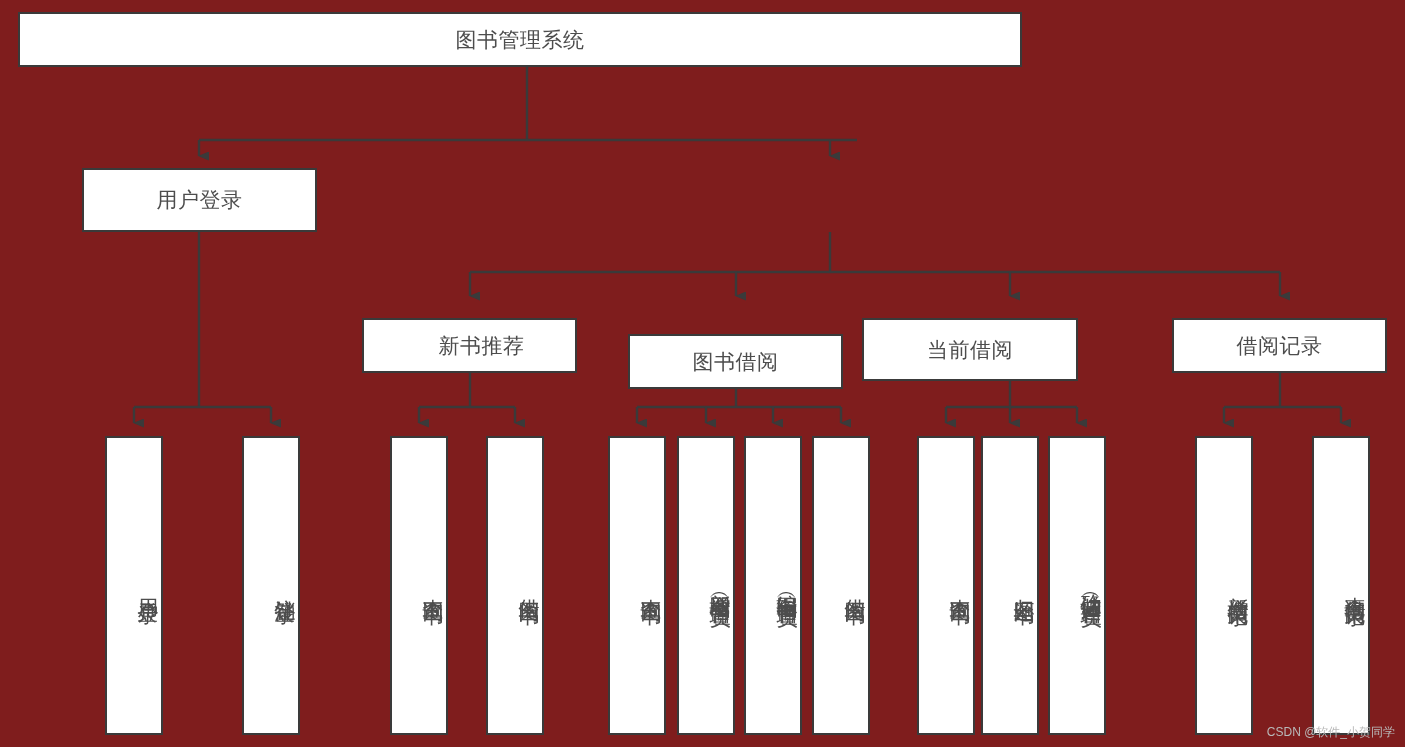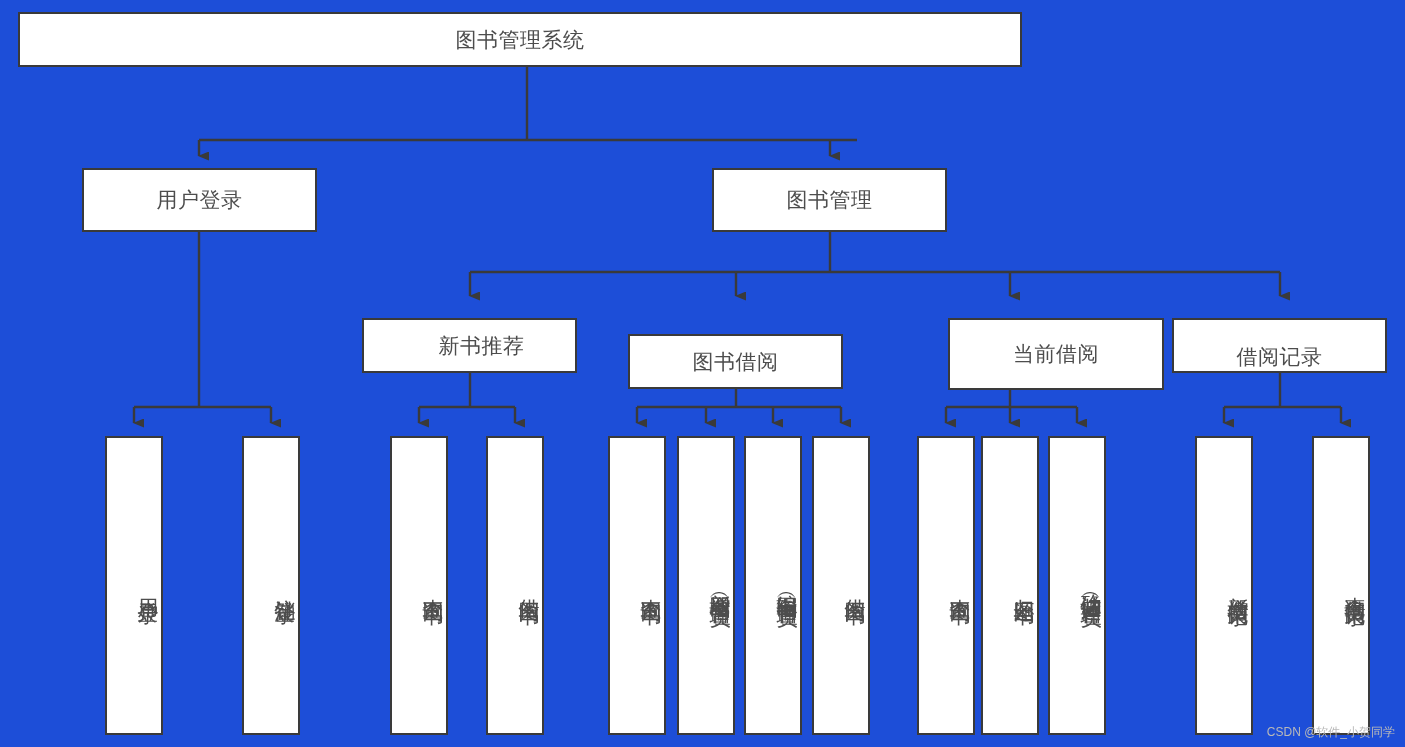--- a/index.html
+++ b/index.html
@@ -1,18 +1,18 @@
 <!DOCTYPE html>
 <html><head>
 <meta charset="utf-8">
 <style>
   html,body{margin:0;padding:0;background:#ffffff;}
   body{width:1405px;height:747px;overflow:hidden;
        font-family:"Liberation Sans","DejaVu Sans",sans-serif;}
-  #stage{position:relative;width:1405px;height:747px;background:#1d4ed8;text-decoration:underline;}
+  #stage{position:relative;width:1405px;height:747px;background:#7f1d1d;text-decoration:underline;}
   #wires{position:absolute;left:0;top:0;width:1405px;height:747px;}
   .node{position:absolute;box-sizing:border-box;background:#ffffff;
         border:2.2px solid #3a3a3a;display:flex;align-items:center;
         justify-content:center;color:#4d4d4d;}
   .node.h{font-size:21px;letter-spacing:.5px;}
   .node.v{writing-mode:vertical-rl;text-orientation:upright;
           font-size:21px;line-height:1.28;letter-spacing:2px;
           padding:10px 0;align-items:flex-start;justify-content:center;}
   .node.v .txt{writing-mode:vertical-rl;text-orientation:upright;display:block;}
   .watermark{position:absolute;right:10px;bottom:6px;font-size:12px;
@@ -73,34 +73,31 @@
     </g>
   </svg>
 
   <div class="node h" style="left:18px;top:12px;width:1004px;height:55px;">
     <span class="txt">图书管理系统</span>
   </div>
 
   <div class="node h" style="left:82px;top:168px;width:235px;height:64px;">
     <span class="txt">用户登录</span>
   </div>
-  <div class="node h" style="left:712px;top:168px;width:235px;height:64px;">
-    <span class="txt">图书管理</span>
-  </div>
 
   <div class="node h" style="left:362px;top:318px;width:215px;height:55px;padding-left:24px;">
     <span class="txt">新书推荐</span>
   </div>
   <div class="node h" style="left:628px;top:318px;width:215px;height:55px;margin-top:16px;">
     <span class="txt">图书借阅</span>
   </div>
-  <div class="node h" style="left:948px;top:318px;width:216px;height:72px;">
+  <div class="node h" style="left:862px;top:318px;width:216px;height:63px;">
     <span class="txt">当前借阅</span>
   </div>
-  <div class="node h" style="left:1172px;top:318px;width:215px;height:55px;align-items:flex-end;">
+  <div class="node h" style="left:1172px;top:318px;width:215px;height:55px;">
     <span class="txt">借阅记录</span>
   </div>
 
   <div class="node v" style="left:105px;top:436px;width:58px;height:299px;">
     <span class="txt">用户登录</span>
   </div>
   <div class="node v" style="left:242px;top:436px;width:58px;height:299px;">
     <span class="txt">注销登录</span>
   </div>
 

